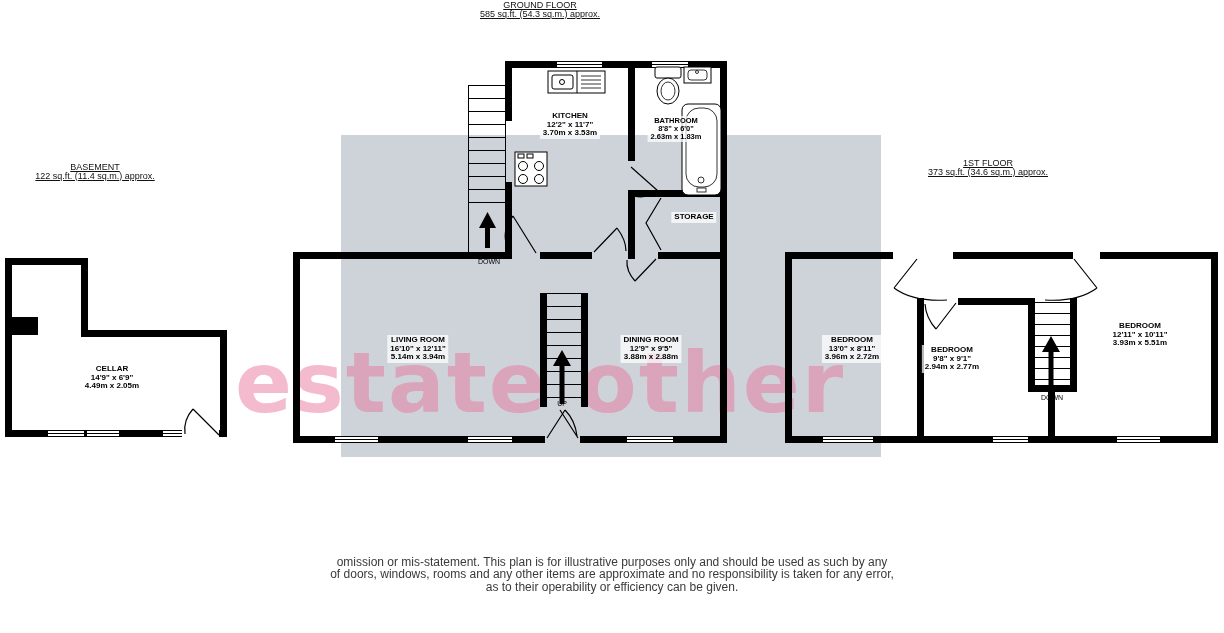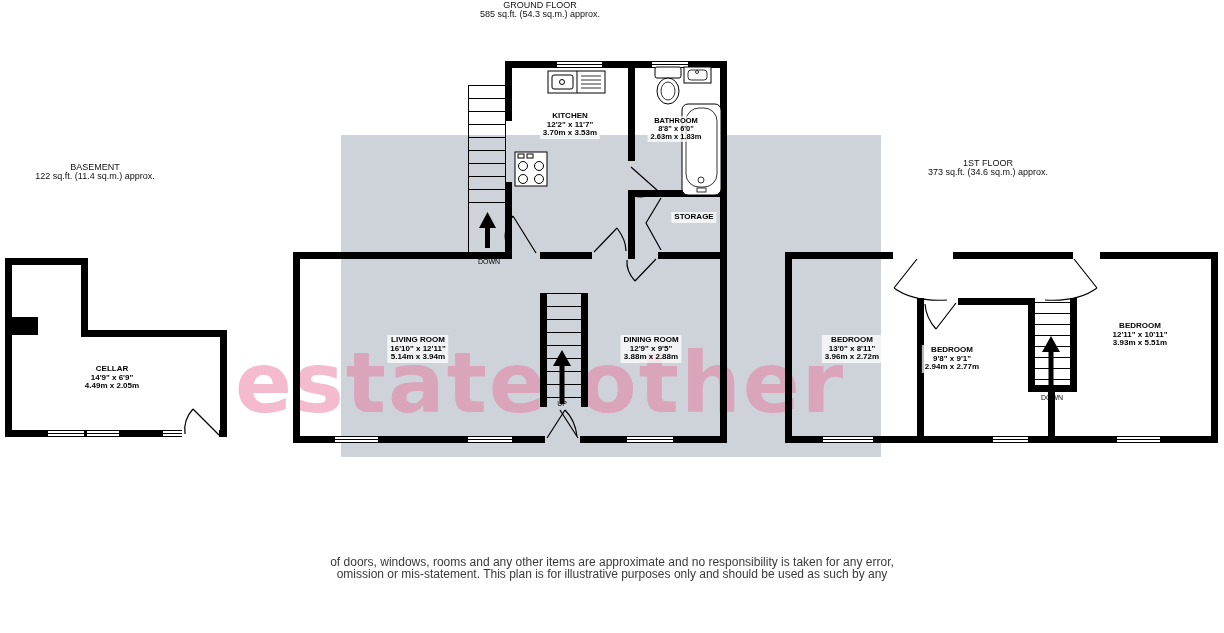--- a/index.html
+++ b/index.html
@@ -13,21 +13,21 @@
   .plan{position:absolute;left:0;top:0;width:100%;height:100%;z-index:2;}
   .wall{position:absolute;background:#000;}
   .thin{position:absolute;background:#000;}
   .winH{position:absolute;height:7px;background:linear-gradient(to bottom,#000 0 1px,#fff 1px 3px,#000 3px 4px,#fff 4px 6px,#000 6px 7px);}
   svg.overlay{position:absolute;left:0;top:0;z-index:3;}
   .label{position:absolute;transform:translateX(-50%);text-align:center;z-index:4;
          font:bold 8px "Liberation Sans",sans-serif;line-height:8.5px;color:#000;
          background:rgba(255,255,255,.72);padding:1px 3px;white-space:nowrap;}
   .label.sm{font-size:7.5px;line-height:8px;}
   .flabel{position:absolute;transform:translateX(-50%);text-align:center;z-index:4;
-          font:9px "Liberation Sans",sans-serif;line-height:8.5px;color:#111;white-space:nowrap;}
+          font:9px "Liberation Sans",sans-serif;line-height:8.5px;color:#111;white-space:nowrap;text-decoration:underline;}
   .dir{position:absolute;transform:translateX(-50%);z-index:4;font:7px "Liberation Sans",sans-serif;color:#000;white-space:nowrap;}
   .total{position:absolute;left:612px;top:531px;transform:translateX(-50%);z-index:4;
          font:17px "Liberation Sans",sans-serif;letter-spacing:.5px;color:#333;white-space:nowrap;}
   .disc{position:absolute;left:612px;top:556px;transform:translateX(-50%);z-index:4;
         font:12px "Liberation Sans",sans-serif;line-height:12.3px;color:#3a3a3a;text-align:center;white-space:nowrap;}
 </style>
 </head>
 <body>
 
 <div id="canvas">
@@ -240,17 +240,18 @@
     <div>BEDROOM</div>
     <div>12'11"  x  10'11"</div>
     <div>3.93m  x  5.51m</div>
   </div>
 
   <div class="dir" style="left:489px;top:258px">DOWN</div>
   <div class="dir" style="left:562px;top:400px">UP</div>
   <div class="dir" style="left:1052px;top:394px">DOWN</div>
 
   <div class="disc">
+    <div>omission or mis-statement. This plan is for illustrative purposes only and should be used as such by any</div>
     <div>of doors, windows, rooms and any other items are approximate and no responsibility is taken for any error,</div>
-    <div>omission or mis-statement. This plan is for illustrative purposes only and should be used as such by any</div>
+    <div>as to their operability or efficiency can be given.</div>
   </div>
 
 </div>
 
 </body></html>

